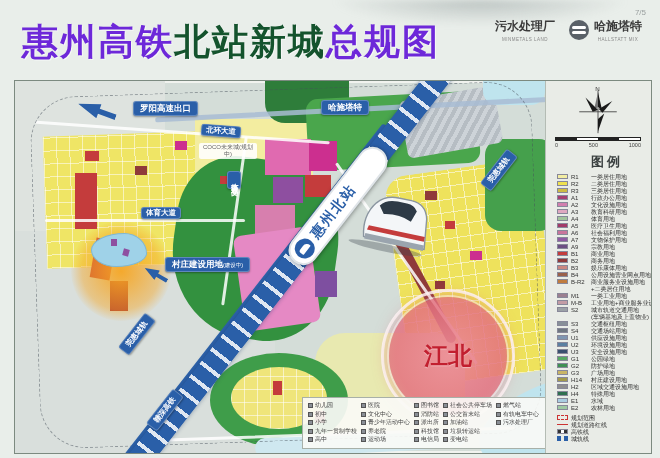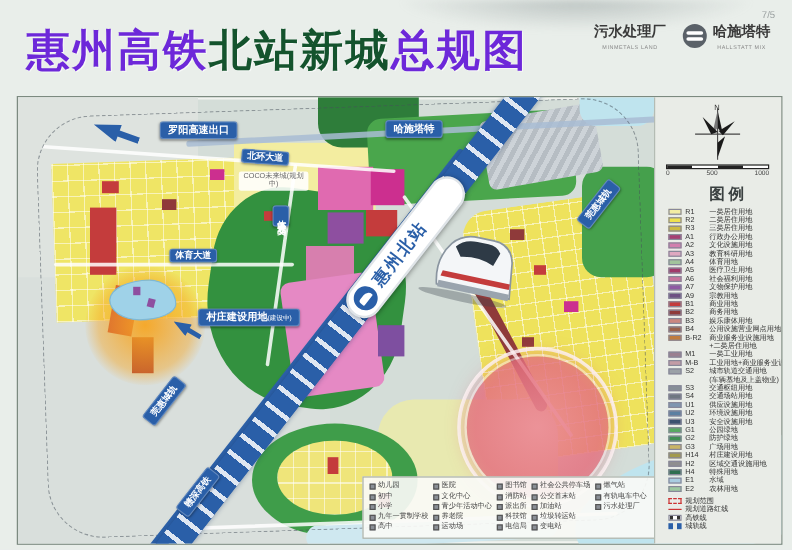--- a/index.html
+++ b/index.html
@@ -183,20 +183,21 @@
     <div class="road" style="left:218px;top:55px;width:3px;height:170px;transform:rotate(8deg);"></div>
     <div class="road" style="left:390px;top:60px;width:3px;height:245px;transform:rotate(-35deg);"></div>
     <div class="road" style="left:120px;top:352px;width:380px;height:3px;transform:rotate(-2deg);"></div>
     <div class="z" style="left:366px;top:208px;width:134px;height:134px;border:3px solid rgba(255,255,255,.85);border-radius:50%;"></div>
     <div class="boundary"></div>
 
     <div class="rail-b" style="left:-15px;top:229px;width:480px;height:12px;transform:rotate(-52deg);"></div>
     <div class="rail" style="left:-8px;top:178px;width:560px;height:24px;transform:rotate(-52deg);"></div>
 
     <div class="cbd">
+      <div class="cbd-txt">江北</div>
     </div>
 
     <div class="station">
       <div class="station-ico"></div>
       <div class="station-txt">惠州北站</div>
     </div>
     <div class="train">
       <svg width="86" height="60" viewBox="0 0 90 64">
         <ellipse cx="45" cy="59" rx="40" ry="4" fill="rgba(60,70,80,.35)"></ellipse>
         <path d="M20 52 Q14 30 26 14 Q34 4 48 4 L62 4 Q78 4 82 20 L86 52 Z" fill="#f4f6f8" stroke="#8a95a0" stroke-width="1.5"></path>

